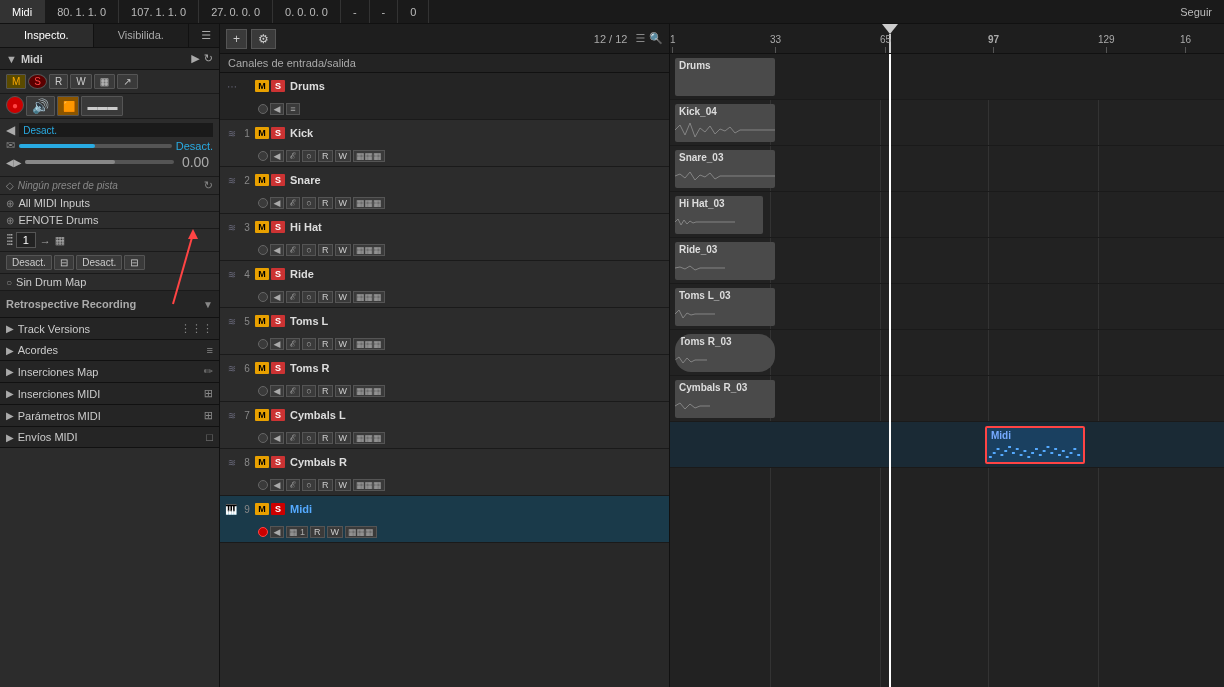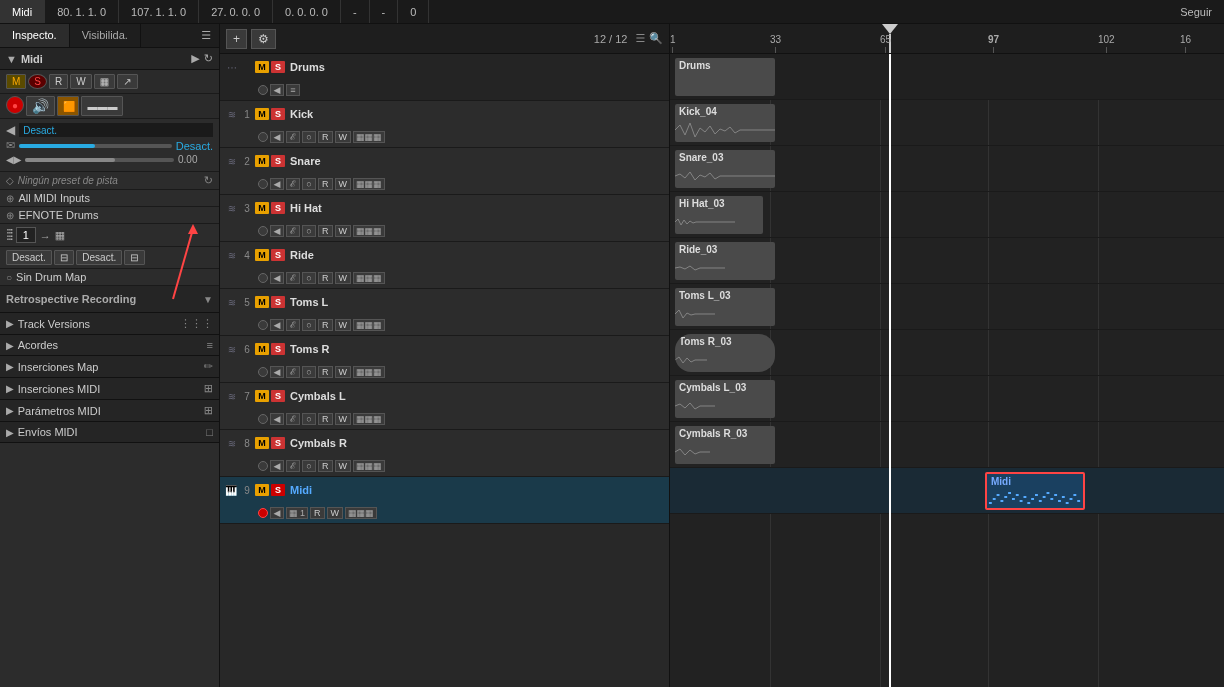--- a/index.html
+++ b/index.html
@@ -60,21 +60,21 @@
       flex-shrink: 0;
       overflow: hidden;
     }
 
     .inspector-tabs {
       display: flex;
       background: #1e1e1e;
       border-bottom: 1px solid #111;
     }
     .inspector-tab {
-      padding: 5px 12px;
+      padding: 5px 24px;
       font-size: 11px;
       cursor: pointer;
       border-right: 1px solid #111;
       color: #aaa;
     }
     .inspector-tab.active {
       background: #2c2c2c;
       color: #fff;
     }
     .inspector-tab-icon {
@@ -153,23 +153,23 @@
       border-radius: 2px;
       position: relative;
     }
     .volume-slider-fill {
       background: #29abe2;
       height: 100%;
       border-radius: 2px;
     }
     .volume-value {
       color: #aaa;
-      font-size: 10px;
+      font-size: 14px;
       min-width: 35px;
-      text-align: left;
+      text-align: center;
     }
 
     .preset-row {
       display: flex;
       align-items: center;
       padding: 2px 6px;
       gap: 4px;
       border-bottom: 1px solid #1a1a1a;
     }
     .preset-icon { color: #888; font-size: 10px; }
@@ -738,20 +738,23 @@
       <div class="track-controls-header">
         <button class="tc-btn">+</button>
         <button class="tc-btn">⚙</button>
         <span class="track-count">12 / 12</span>
         <div class="tc-icons">
           <span class="tc-icon">☰</span>
           <span class="tc-icon">🔍</span>
         </div>
       </div>
 
+      <div class="io-header">
+        <span>Canales de entrada/salida</span>
+      </div>
 
       <div class="track-list">
 
         <div class="track-row group">
           <div class="track-main">
             <span class="track-wave-icon">⋯</span>
             <span class="track-num"></span>
             <div class="track-m-btn">M</div>
             <div class="track-s-btn">S</div>
             <span class="track-name">Drums</span>
@@ -955,21 +958,21 @@
         </div>
         <div class="ruler-mark" style="left:210px;">
           <span class="ruler-label">65</span>
           <div class="ruler-tick"></div>
         </div>
         <div class="ruler-mark" style="left:318px;font-weight:bold;">
           <span class="ruler-label">97</span>
           <div class="ruler-tick"></div>
         </div>
         <div class="ruler-mark" style="left:428px;">
-          <span class="ruler-label">102</span>
+          <span class="ruler-label">129</span>
           <div class="ruler-tick"></div>
         </div>
         <div class="ruler-mark" style="left:510px;">
           <span class="ruler-label">16</span>
           <div class="ruler-tick"></div>
         </div>
       </div>
 
       <div class="timeline-tracks" style="position:relative; overflow:hidden;">
 
@@ -1033,28 +1036,20 @@
 
         <div class="timeline-row">
           <div class="clip tomsr" style="left:5px; width:100px;border-radius:16px;">
             <span class="clip-label">Toms R_03</span>
             <svg class="clip-wave" viewBox="0 0 100 20" preserveAspectRatio="none">
               <polyline points="0,10 4,7 8,13 12,8 16,12 20,10 24,10 28,10 32,10" fill="none" stroke="#aaa" stroke-width="1"></polyline>
             </svg>
           </div>
         </div>
 
-        <div class="timeline-row">
-          <div class="clip cymbl" style="left:5px; width:100px;">
-            <span class="clip-label">Cymbals L_03</span>
-            <svg class="clip-wave" viewBox="0 0 100 20" preserveAspectRatio="none">
-              <polyline points="0,10 5,8 10,12 15,7 20,13 25,10 30,10 35,10 40,10" fill="none" stroke="#aaa" stroke-width="1"></polyline>
-            </svg>
-          </div>
-        </div>
 
         <div class="timeline-row">
           <div class="clip cymbr" style="left:5px; width:100px;">
             <span class="clip-label">Cymbals R_03</span>
             <svg class="clip-wave" viewBox="0 0 100 20" preserveAspectRatio="none">
               <polyline points="0,10 5,7 10,13 15,8 20,12 25,10 30,10 35,10" fill="none" stroke="#aaa" stroke-width="1"></polyline>
             </svg>
           </div>
         </div>
 

